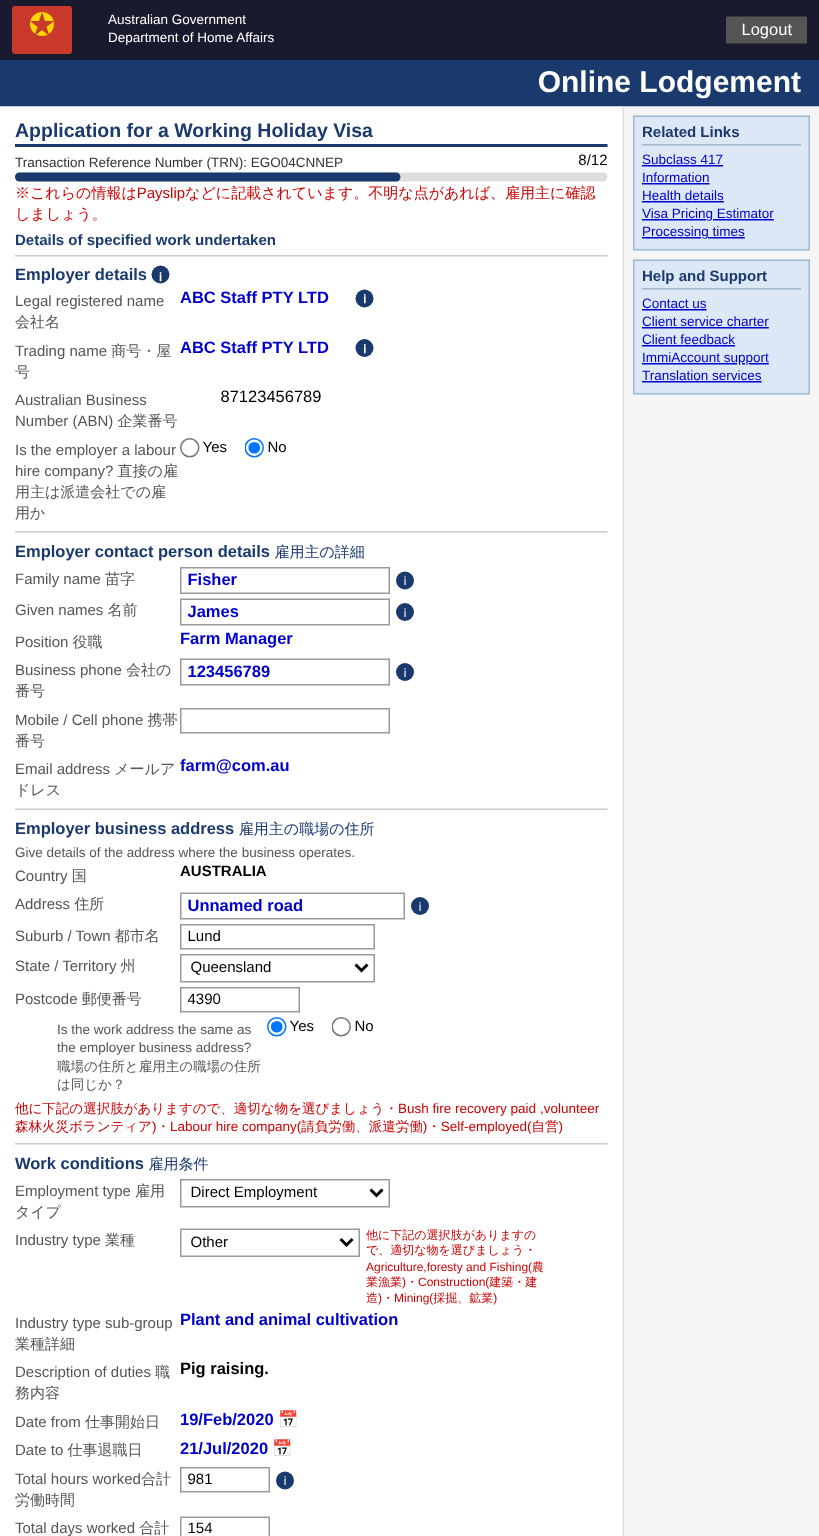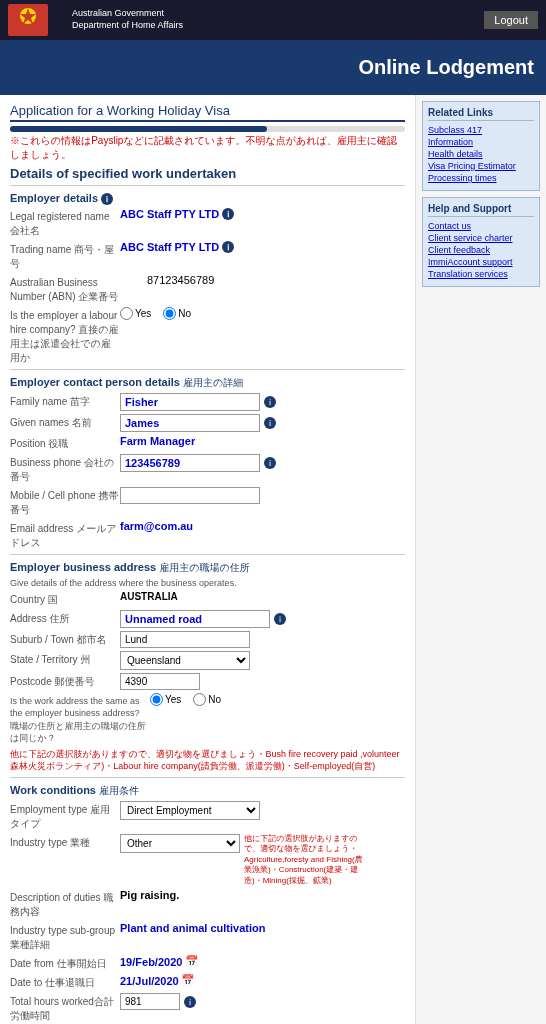--- a/index.html
+++ b/index.html
@@ -6,52 +6,52 @@
     body { font-family: Arial, sans-serif; font-size: 11px; background: #f0f0f0; width: 546px; min-height: 1024px; }
     
     
     .top-header { background: #1a1a2e; display: flex; justify-content: space-between; align-items: center; padding: 4px 8px; }
     .gov-logo { display: flex; align-items: center; gap: 24px; }
     .gov-logo-img { width: 40px; height: 32px; background: #c8392b; border-radius: 2px; display: flex; align-items: center; justify-content: center; }
     .gov-logo-text { color: white; font-size: 9px; line-height: 1.3; }
     .logout-btn { background: #555; color: white; border: none; padding: 3px 10px; font-size: 11px; cursor: pointer; }
     
     
-    .title-bar { background: #1a3a6e; color: white; text-align: right; padding: 16px 12px; font-size: 20px; font-weight: bold; }
+    .title-bar { background: #1a3a6e; color: white; text-align: right; padding: 4px 12px; font-size: 20px; font-weight: bold; }
     
     
     .main-layout { display: flex; gap: 0; }
     
     
     .left-content { flex: 1; background: white; padding: 8px 10px; border-right: 1px solid #ddd; }
     
     
     .right-sidebar { width: 130px; background: #f5f5f5; padding: 6px; }
     
     
-    .page-title { color: #1a3a6e; font-size: 13px; font-weight: normal; border-bottom: 2px solid #1a3a6e; padding-bottom: 2px; margin-bottom: 4px; }
+    .page-title { color: #1a3a6e; font-size: 13px; font-weight: bold; border-bottom: 2px solid #1a3a6e; padding-bottom: 2px; margin-bottom: 4px; }
     
     .trn-row { display: flex; justify-content: space-between; align-items: center; font-size: 10px; margin-bottom: 2px; }
     
     .progress-bar-container { margin: 2px 0; }
     .progress-bar-bg { background: #ddd; height: 6px; border-radius: 3px; }
     .progress-bar-fill { background: #1a3a6e; height: 6px; border-radius: 3px; width: 65%; }
     
     .payslip-note { color: #cc0000; font-size: 10px; line-height: 1.4; margin-bottom: 4px; }
     
-    .section-title { color: #1a3a6e; font-size: 13px; font-weight: bold; margin: 6px 0 4px 0; }
+    .section-title { color: #1a3a6e; font-size: 10px; font-weight: bold; margin: 6px 0 4px 0; }
     
     .subsection-title { color: #1a3a6e; font-size: 11px; font-weight: bold; margin: 6px 0 3px 0; }
     
     
     .form-row { display: flex; align-items: flex-start; margin-bottom: 3px; font-size: 10px; }
     .form-label { width: 110px; color: #555; flex-shrink: 0; padding-top: 2px; line-height: 1.4; }
     .form-value { flex: 1; }
     
-    .field-value { color: #0000cc; font-weight: bold; font-size: 11px; display: flex; align-items: center; gap: 3px; }
+    .field-value { color: #0000cc; font-weight: bold; font-size: 11px; display: flex; align-items: center; gap: 18px; }
     .field-value-black { color: #000; font-size: 11px; margin-left: 27px; }
     
     .info-icon { display: inline-flex; align-items: center; justify-content: center; width: 12px; height: 12px; background: #1a3a6e; color: white; border-radius: 50%; font-size: 8px; flex-shrink: 0; cursor: pointer; }
     
     .text-input { border: 1px solid #999; padding: 2px 4px; font-size: 10px; width: 100%; background: white; }
     .text-input-blue { border: 1px solid #999; padding: 2px 4px; font-size: 11px; width: 100%; background: white; color: #0000cc; font-weight: bold; }
     
     .radio-group { display: flex; gap: 12px; align-items: center; font-size: 10px; }
     .radio-item { display: flex; align-items: center; gap: 2px; }
     
@@ -94,20 +94,24 @@
 <div class="title-bar">
   <span>Online Lodgement</span>
 </div>
 
 <div class="main-layout">
 
   <div class="left-content">
 
     <div class="page-title">Application for a Working Holiday Visa</div>
 
+    <div class="trn-row">
+      <span style="font-size:9px; color:#333;">Transaction Reference Number (TRN): EGO04CNNEP</span>
+      <span style="font-size:10px;">8/12</span>
+    </div>
     <div class="progress-bar-container">
       <div class="progress-bar-bg">
           <div class="progress-bar-fill"></div>
         </div>
     </div>
     <div class="payslip-note">※これらの情報はPayslipなどに記載されています。不明な点があれば、雇用主に確認しましょう。</div>
     <div class="section-title" style="margin-top:0;">Details of specified work undertaken</div>
 
     <hr class="divider">
 
@@ -275,21 +279,21 @@
       </div>
 
       <div class="form-row">
         <div class="form-label">Postcode 郵便番号</div>
         <div class="form-value">
           <input type="text" class="text-input" value="4390" style="max-width: 80px;">
         </div>
       </div>
 
       <div class="form-row">
-        <div class="form-label" style="width:140px; font-size:9px;">
+        <div class="form-label" style="width:140px; font-size:9px;margin-left:28px;">
           <span>Is the work address the same as the employer business address? 職場の住所と雇用主の職場の住所は同じか？</span>
         </div>
         <div class="form-value">
           <div class="radio-group">
             <label class="radio-item">
               <input type="radio" name="same_addr" checked="" style=""> 
                 <span>Yes</span>
             </label>
             <label class="radio-item">
               <input type="radio" name="same_addr" style=""> 
@@ -333,33 +337,33 @@
               <option>Agriculture, foresty and Fishing</option>
               <option>Construction</option>
               <option>Mining</option>
             </select>
             <span class="note-pink" style="font-size:8px; line-height:1.3; max-width:120px;">他に下記の選択肢がありますので、適切な物を選びましょう・Agriculture,foresty and Fishing(農業漁業)・Construction(建築・建造)・Mining(採掘、鉱業)</span>
           </div>
         </div>
       </div>
 
       <div class="form-row">
+        <div class="form-label">Industry type sub-group 業種詳細</div>
+        <div class="form-value">
+          <div class="field-value">
+            <span>Plant and animal cultivation</span>
+          </div>
+        </div>
+      </div>
+
+      <div class="form-row">
         <div class="form-label">Description of duties 職務内容</div>
         <div class="form-value">
           <div class="field-value" style="color:#000; font-weight:bold;">
             <span>Pig raising.</span>
-          </div>
-        </div>
-      </div>
-
-      <div class="form-row">
-        <div class="form-label">Industry type sub-group 業種詳細</div>
-        <div class="form-value">
-          <div class="field-value">
-            <span>Plant and animal cultivation</span>
           </div>
         </div>
       </div>
 
       <div class="form-row">
         <div class="form-label">Date from 仕事開始日</div>
         <div class="form-value">
           <div class="date-value">
             <span>19/Feb/2020</span>
             <span style="cursor:pointer;">📅</span>

